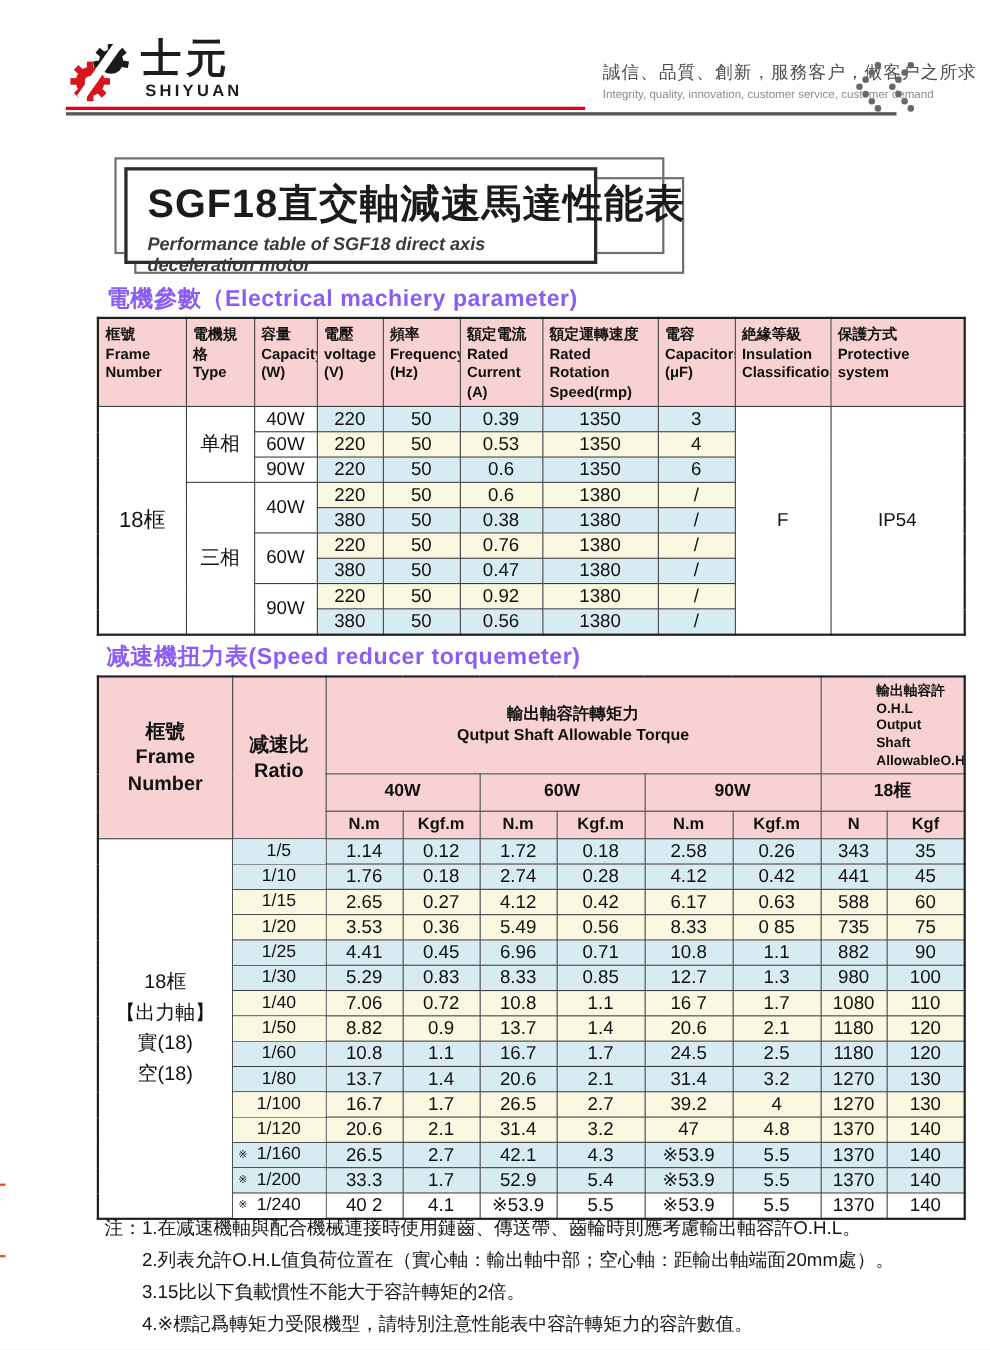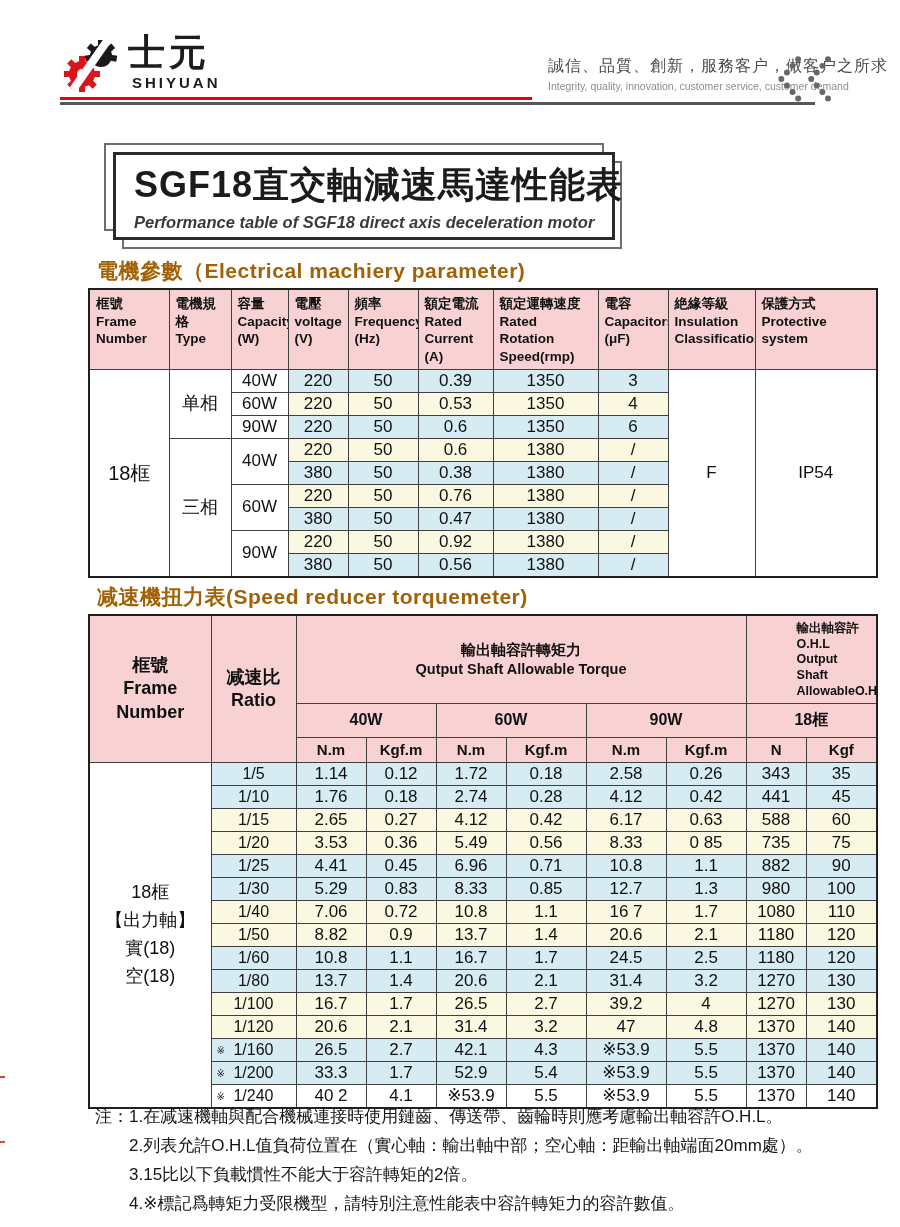--- a/index.html
+++ b/index.html
@@ -25,26 +25,26 @@
   .tagline-en{font-size:10.5px;color:#8c8c8c;margin-top:3px;}
   .dots-icon{position:absolute;left:772px;top:48px;}
   .rule-red{position:absolute;left:60px;top:97px;width:472px;height:2.5px;background:var(--red);}
   .rule-gray{position:absolute;left:60px;top:102px;width:755px;height:3px;background:var(--grayline);}
 
   
   .title-wrap{position:absolute;left:104px;top:143px;width:525px;height:112px;}
   .title-frame{position:absolute;border:2px solid #6e6e6e;width:500px;height:88px;background:transparent;}
   .tf-tl{left:0;top:0;}
   .tf-br{left:18px;top:18px;}
-  .title-main{position:absolute;left:9px;top:9px;width:502px;height:88px;border:3px solid #2b2b2b;background:#fff;padding:6px 0 0 18px;}
+  .title-main{position:absolute;left:9px;top:9px;width:430px;height:88px;border:3px solid #2b2b2b;background:#fff;padding:6px 0 0 18px;}
   .title-zh{font-size:36px;font-weight:900;letter-spacing:1px;color:#1b1b1b;white-space:nowrap;}
   .title-en{font-size:16.5px;font-style:italic;font-weight:bold;color:#3a3a3a;margin-top:3px;}
 
   
-  .sec-heading{position:absolute;left:97px;font-size:21px;font-weight:600;color:#a16207;letter-spacing:0.5px;}
+  .sec-heading{position:absolute;left:97px;font-size:21px;font-weight:600;color:#8b5cf6;letter-spacing:0.5px;}
   .sec1{top:257px;}
   .sec2{top:583px;}
 
   
   table{border-collapse:collapse;table-layout:fixed;background:#fff;}
   .spec-table{position:absolute;left:88px;width:788px;border:2px solid #1f1f1f;}
   .t1{top:288px;}
   .t2{top:614px;}
   th,td{border:1px solid var(--border);overflow:hidden;}
   thead th{background:var(--pink);font-weight:bold;text-align:left;vertical-align:top;padding:5px 4px 4px 6px;font-size:13.5px;line-height:1.3;}

